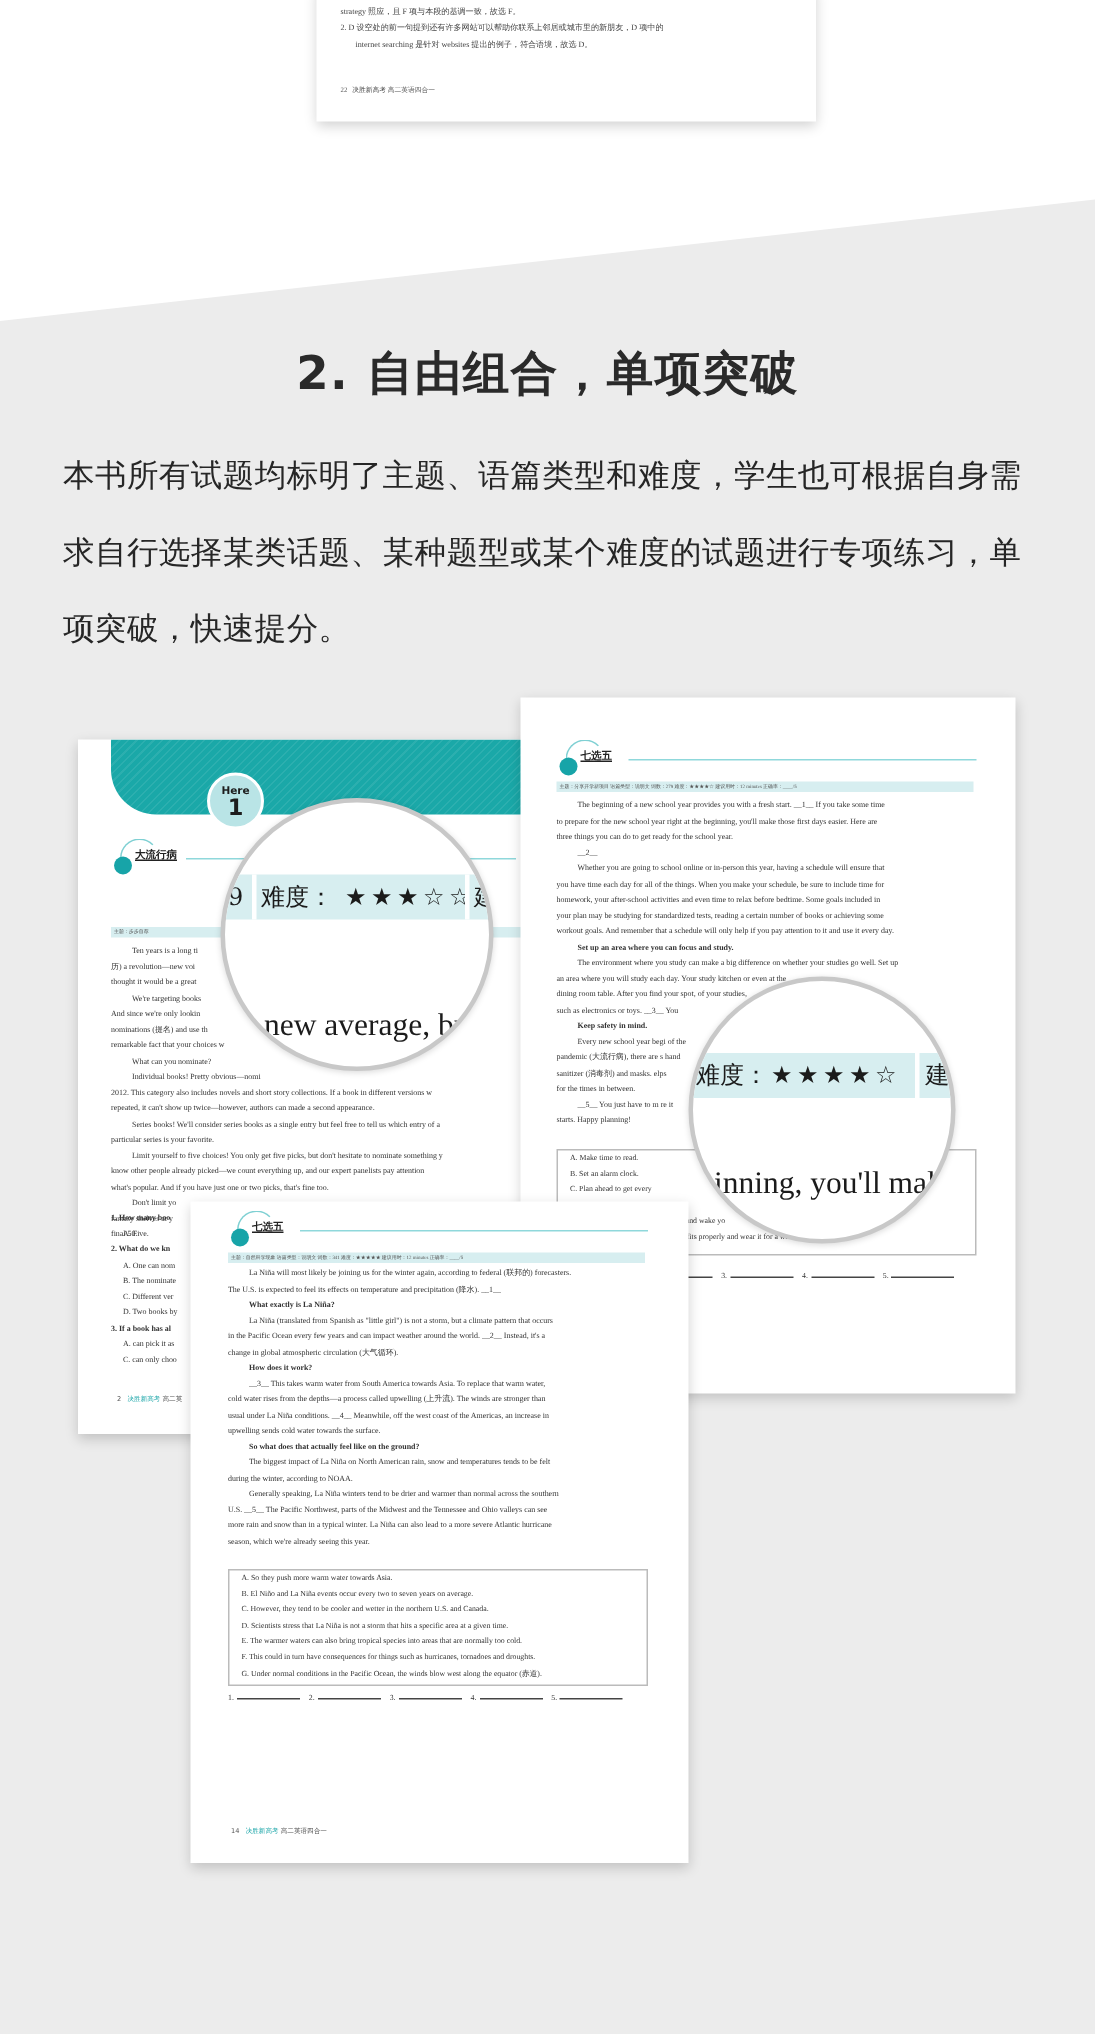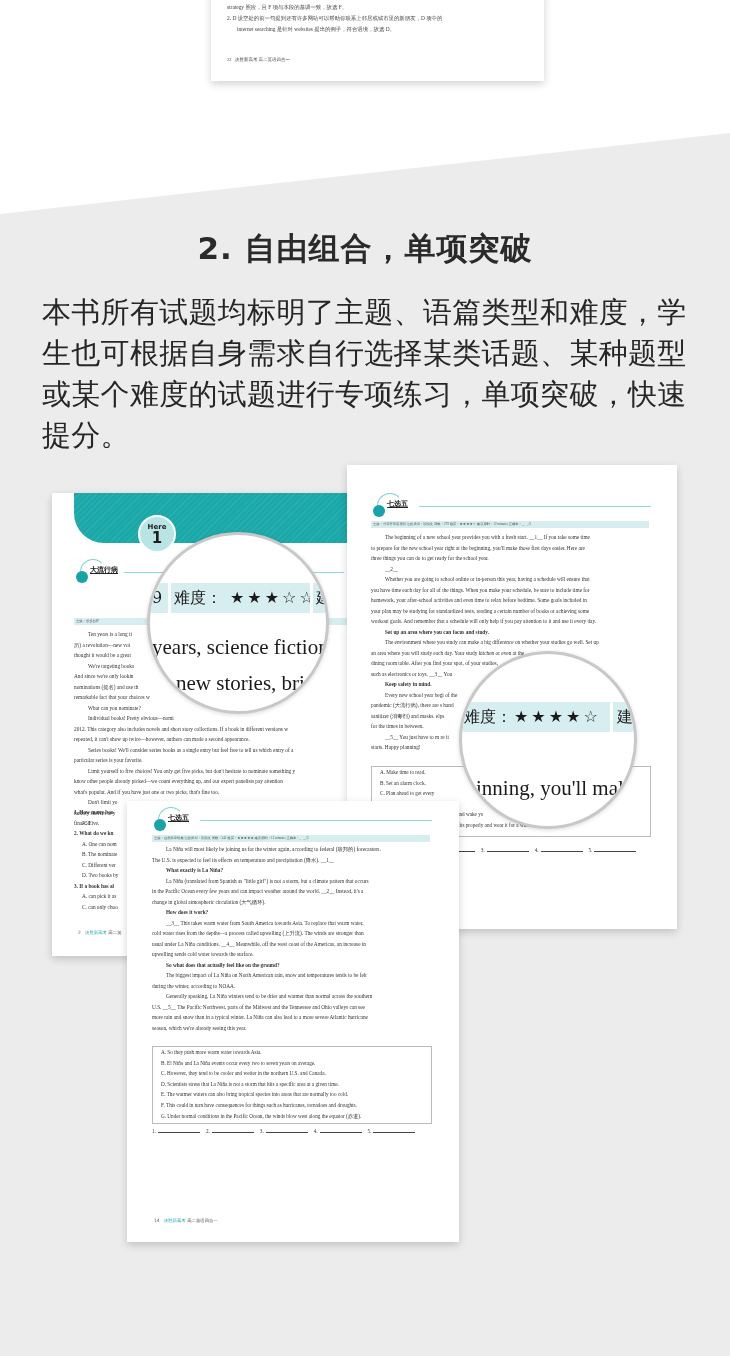--- a/index.html
+++ b/index.html
@@ -15,21 +15,21 @@
 
   
   #page-top { left: 211px; top: -10px; width: 333px; height: 91px; }
   #page-top .ans { position: absolute; left: 16px; font-size: 5.4px; color: #444; white-space: nowrap; }
   #page-top .foot { position: absolute; left: 16px; top: 67px; font-size: 4.5px; color: #555; }
   .foot .brand { color: #1aa5a8; }
 
   
   .headline { position: absolute; left: 0; top: 228px; width: 730px; text-align: center; font-size: 31px; font-weight: bold;
               color: #2a2a2a; letter-spacing: 1px; font-family: "DejaVu Sans", sans-serif; }
-  .desc { position: absolute; left: 42px; top: 292px; width: 650px; font-size: 29px; line-height: 41px; color: #262626;
+  .desc { position: absolute; left: 42px; top: 292px; width: 650px; font-size: 21px; line-height: 51px; color: #262626;
           font-family: "DejaVu Sans", sans-serif; letter-spacing: 0.3px; }
 
   
   .teal-bar { background: #d7eef0; }
   .sec-head { position: absolute; height: 26px; }
   .sec-head .ring { position: absolute; left: 4px; top: -2px; width: 26px; height: 26px; border-radius: 50%;
                     border: 1px solid #7fd0d3; border-bottom-color: transparent; border-right-color: transparent; }
   .sec-head .dot { position: absolute; left: 0; top: 10px; width: 12px; height: 12px; border-radius: 50%; background: #17a4a8; }
   .sec-head .lbl { position: absolute; left: 14px; top: 4px; font-size: 7px; font-weight: bold; color: #222;
                    font-family: "DejaVu Sans", sans-serif; white-space: nowrap; text-decoration: underline; }
@@ -156,22 +156,21 @@
 
 <div class="lens" style="left:147px; top:532px; width:182px; height:182px;">
   <div class="bar" style="top:48px;">
     <div class="cell" style="left:2px;">9</div>
     <div class="sep" style="left:18px;"></div>
     <div class="cell" style="left:24px;">难度：</div>
     <div class="cell" style="left:80px; letter-spacing:3px;">★★★☆☆</div>
     <div class="sep" style="left:160px;"></div>
     <div class="cell" style="left:166px;">建</div>
   </div>
-  <div class="big" style="left:2px; top:100px;">years, science fiction</div>
-  <div class="big" style="left:26px; top:136px;">new stories, bri</div>
+  <div class="big" style="left:26px; top:136px;">new average, bri</div>
 </div>
 
 <div class="page" id="page-right">
   <div class="sec-head" style="left:26px; top:30px; width:290px;">
     <div class="ring"></div>
     <div class="dot"></div>
     <div class="lbl">七选五</div>
     <div class="line" style="left:46px; width:232px;"></div>
   </div>
   <div class="meta teal-bar" style="left:24px; top:56px; width:278px;">主题：分享开学新项目    语篇类型：说明文    词数：279    难度：★★★★☆    建议用时：12 minutes    正确率：____/5</div>

